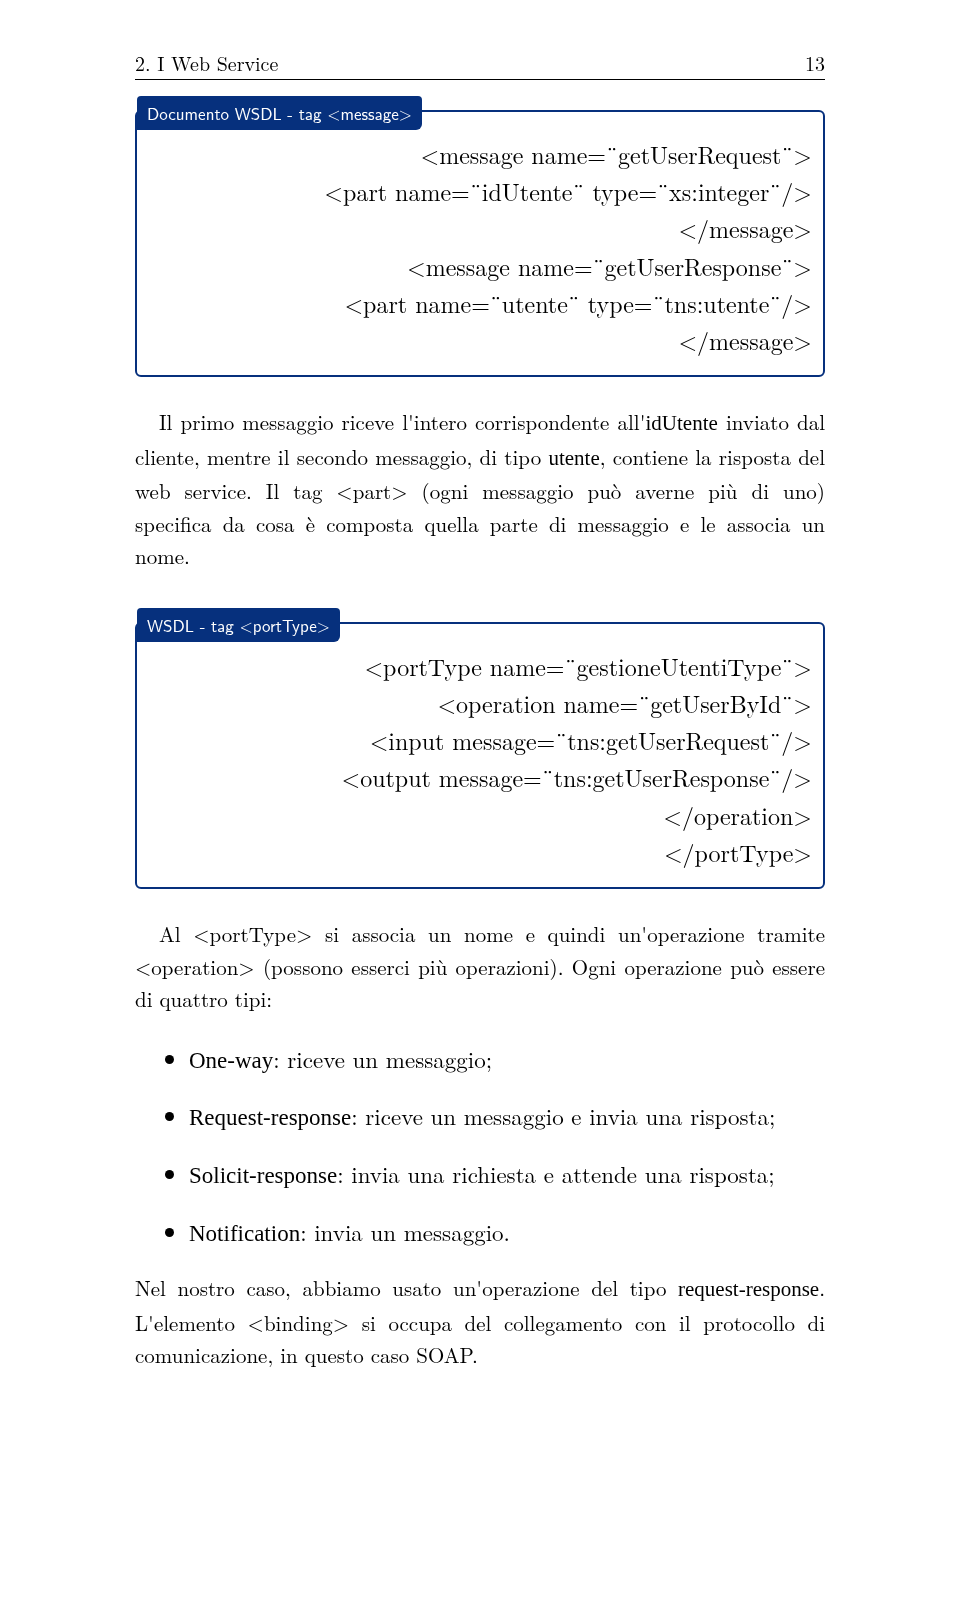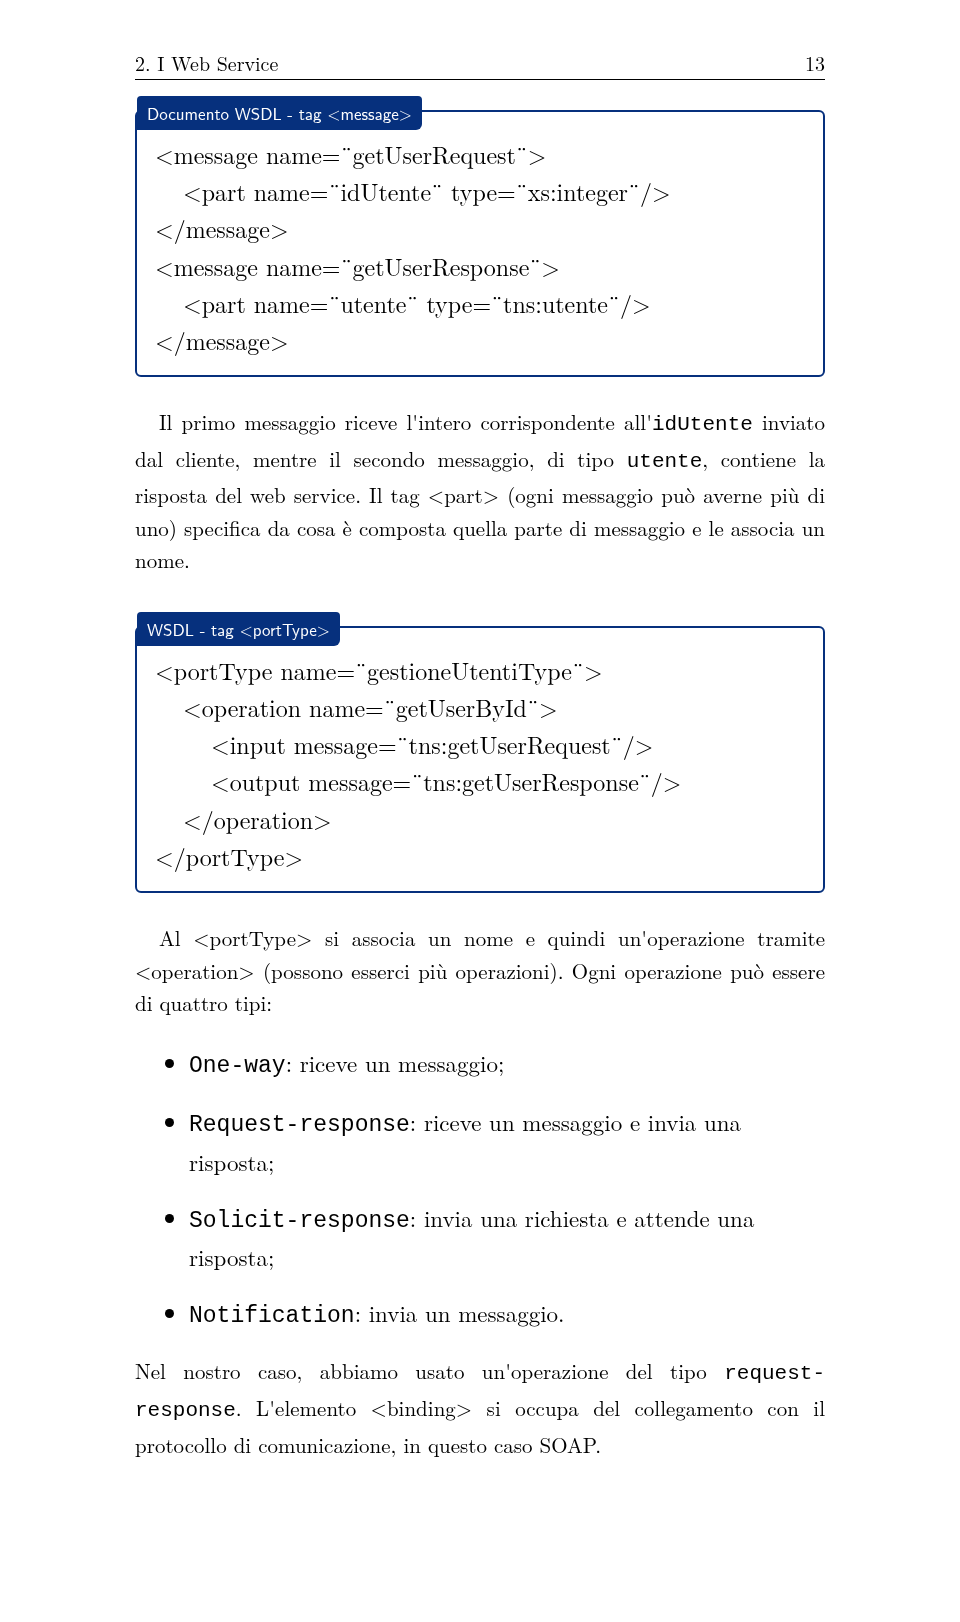--- a/index.html
+++ b/index.html
@@ -24,20 +24,21 @@
     font-size: 20px;
     padding-bottom: 2px;
     border-bottom: 1px solid #000;
     margin-bottom: 30px;
   }
   .box {
     border: 2px solid #06307d;
     border-radius: 6px;
     margin-bottom: 28px;
     position: relative;
+    text-align: right;
   }
   .box-title {
     position: absolute;
     top: -16px;
     left: 0;
     background: #06307d;
     color: #fff;
     font-family: "Latin Modern Sans", Helvetica, Arial, sans-serif;
     font-size: 17px;
     padding: 4px 10px 5px 10px;
@@ -52,21 +53,21 @@
   .code-line { white-space: pre; }
   .ind1 { padding-left: 28px; }
   .ind2 { padding-left: 56px; }
   .para {
     font-size: 21px;
     line-height: 1.55;
     text-align: justify;
     margin-bottom: 26px;
   }
   .para-indent { text-indent: 24px; }
-  .tt { font-family: Liberation Mono, monospace; }
+  .tt { font-family: Liberation Serif, serif; }
   ul.bullets {
     list-style: disc;
     padding-left: 54px;
     margin: 0 0 18px 0;
   }
   ul.bullets li {
     font-size: 23px;
     line-height: 1.55;
     margin-bottom: 20px;
   }

